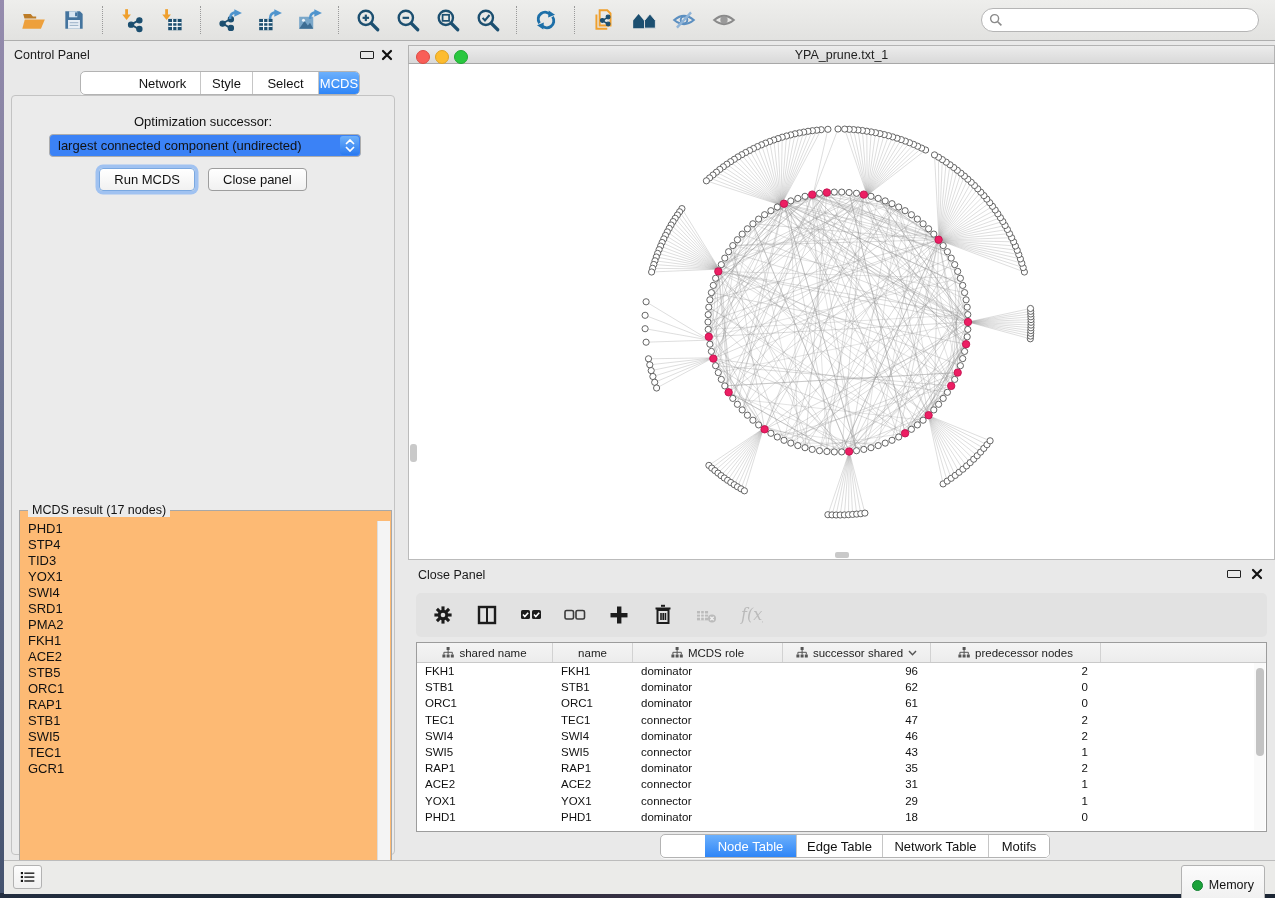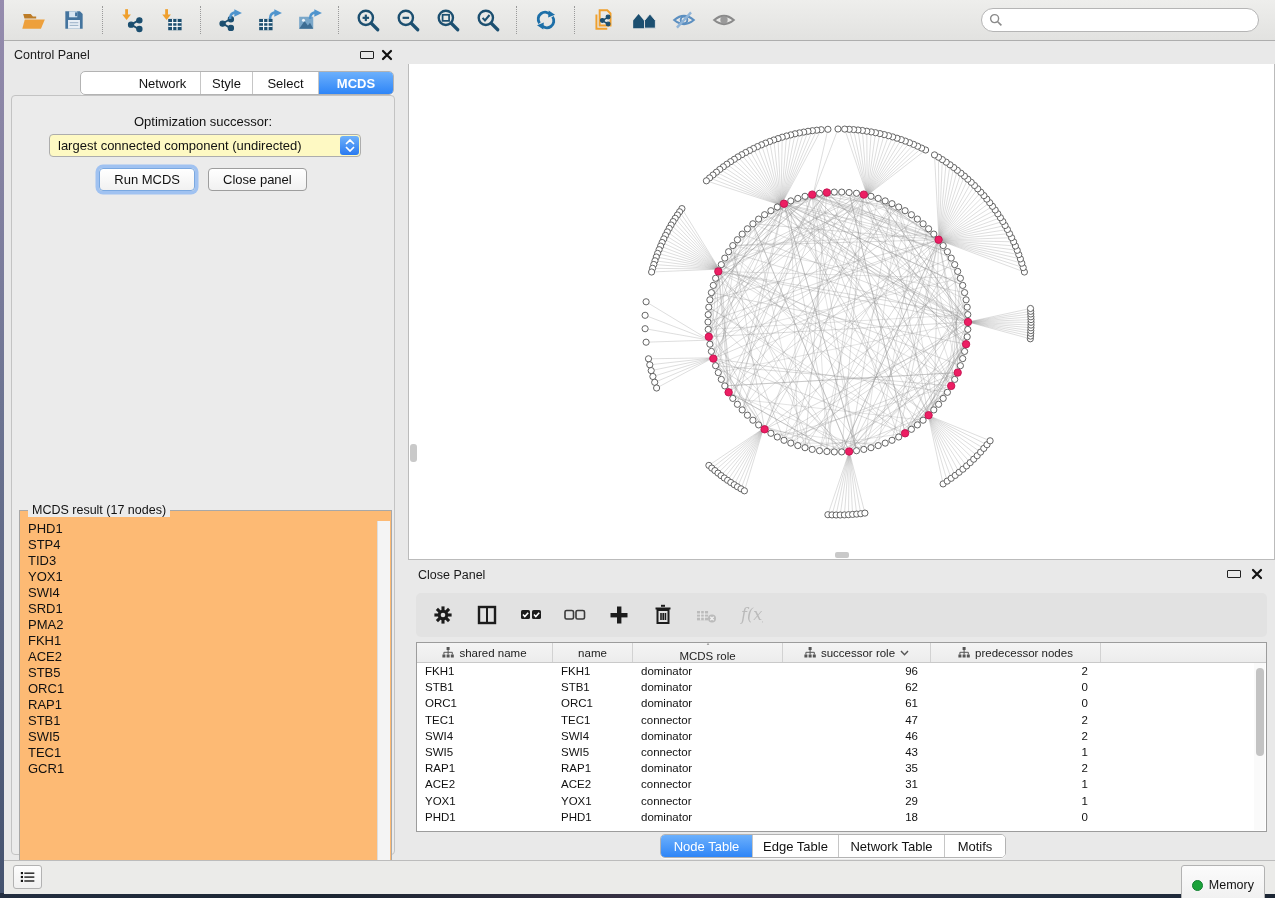--- a/index.html
+++ b/index.html
@@ -26,21 +26,21 @@
   .cp-title{position:absolute;left:10px;top:1px;font-size:12.5px;color:#1a1a1a;}
   .win-float{position:absolute;width:9px;height:8px;border:1.6px solid #222;top:4px;background:transparent;}
   .win-close{position:absolute;width:12px;height:12px;top:2px;}
   .seg{display:flex;border:1px solid #b3b3b3;border-radius:5px;overflow:hidden;background:#fff;box-shadow:0 1px 0 rgba(255,255,255,.7), inset 0 0 0 0 transparent;}
   .seg .seg-btn{border:none;border-right:1px solid #c6c6c6;background:#fff;font-size:13px;color:#111;padding:0;height:22px;display:flex;align-items:center;justify-content:center;font-family:inherit;}
   .seg .seg-btn:last-child{border-right:none;}
   .seg .seg-btn.sel{background:linear-gradient(#6cb0fc,#2e85f7);color:#fff;}
   .cp-tabs{position:absolute;left:76px;top:30px;}
   .cp-inner{position:absolute;left:7px;top:54px;width:382px;height:758px;background:#ebebeb;border:1px solid #c3c3c3;border-radius:4px;}
   .opt-label{position:absolute;left:0;top:18px;width:100%;text-align:center;font-size:13px;color:#111;}
-  .dropdown{position:absolute;left:37px;top:38px;width:312px;height:23px;background:#fef9c3;border:1px solid #adadad;border-radius:4px;box-sizing:border-box;font-size:13px;color:#111;display:flex;align-items:center;padding-left:8px;}
+  .dropdown{position:absolute;left:37px;top:38px;width:312px;height:23px;background:#3b82f6;border:1px solid #adadad;border-radius:4px;box-sizing:border-box;font-size:13px;color:#111;display:flex;align-items:center;padding-left:8px;}
   .dd-stepper{position:absolute;right:1px;top:1px;width:19px;height:19px;border-radius:3px;background:linear-gradient(#6fb1fa,#2a7af0);display:flex;flex-direction:column;align-items:center;justify-content:center;gap:1px;}
   .btn{background:linear-gradient(#ffffff,#f1f1f1);border:1px solid #9d9d9d;border-radius:4px;font-size:13px;color:#111;height:23px;padding:0 14px;font-family:inherit;}
   .btn.focus-ring{box-shadow:0 0 0 3.5px rgba(98,160,246,.55);border-color:#7aa8e0;}
   .run-row{position:absolute;left:0;top:72px;width:100%;display:flex;justify-content:center;gap:13px;}
   .result-box{position:absolute;left:7px;top:414px;width:371px;height:370px;border:1px solid #a8a8a8;background:#fdba74;}
   .result-title{position:absolute;left:8px;top:-8px;background:#ebebeb;padding:0 4px;font-size:12.5px;color:#111;}
   .result-list{position:absolute;left:1px;top:10px;right:13px;bottom:1px;overflow:hidden;font-size:13px;color:#111;}
   .result-list .item{height:16px;line-height:16px;padding-left:7px;}
   .result-scroll{position:absolute;top:10px;right:1px;bottom:1px;width:12px;background:#f4f4f4;border-left:1px solid #ddd;}
 
@@ -271,21 +271,21 @@
       <div class="cp-title">Control Panel</div>
       <button class="win-float" style="left:356px;border-radius:1px;"></button>
       <svg class="win-close" style="left:377px;" viewBox="0 0 12 12">
           <path d="M2 2 L10 10 M10 2 L2 10" stroke="#111" stroke-width="2.2" stroke-linecap="round"></path>
         </svg>
     </div>
     <div class="seg cp-tabs" id="cp-tabs">
         <button class="seg-btn" style="width: 76px; margin-left: 44px;">Network</button>
         <button class="seg-btn" style="width: 52px;">Style</button>
         <button class="seg-btn" style="width: 66px;">Select</button>
-        <button class="seg-btn sel" style="width: 74px; font-weight: bold;">MCDS</button>
+        <button class="seg-btn sel" style="width: 40px;">MCDS</button>
       </div>
     <div class="cp-inner">
       <div class="opt-label">Optimization successor:</div>
       <div class="dropdown">
         <span>largest connected component (undirected)</span>
         <span class="dd-stepper">
           <svg width="10" height="6" viewBox="0 0 10 6">
               <path d="M1.5 4.5 L5 1 L8.5 4.5" fill="none" stroke="#fff" stroke-width="1.7" stroke-linecap="round"></path>
             </svg>
           <svg width="10" height="6" viewBox="0 0 10 6">
@@ -316,20 +316,26 @@
             <div class="item">SWI5</div>
             <div class="item">TEC1</div>
             <div class="item">GCR1</div>
           </div>
         <div class="result-scroll"></div>
       </div>
     </div>
   </div>
 
   <div class="abs net-window">
+    <div class="net-titlebar">
+      <span class="light" style="left:7px;background:#f95e57;border:.5px solid #dd4b43;"></span>
+      <span class="light" style="left:26px;background:#fdbc2f;border:.5px solid #e0a323;"></span>
+      <span class="light" style="left:45px;background:#29c73f;border:.5px solid #1ea832;"></span>
+      <div class="net-title">YPA_prune.txt_1</div>
+    </div>
     <div class="net-canvas">
       <svg id="net-svg" width="865" height="494">
           <g>
             <line x1="375.0" y1="139.7" x2="440.1" y2="128.5" stroke="#919191" stroke-width="0.75" stroke-opacity="0.42"></line>
             <line x1="375.0" y1="139.7" x2="538.4" y2="328.3" stroke="#919191" stroke-width="0.75" stroke-opacity="0.42"></line>
             <line x1="375.0" y1="139.7" x2="328.4" y2="340.3" stroke="#919191" stroke-width="0.75" stroke-opacity="0.42"></line>
             <line x1="375.0" y1="139.7" x2="542.2" y2="321.9" stroke="#919191" stroke-width="0.75" stroke-opacity="0.42"></line>
             <line x1="375.0" y1="139.7" x2="553.7" y2="221.4" stroke="#919191" stroke-width="0.75" stroke-opacity="0.42"></line>
             <line x1="375.0" y1="139.7" x2="508.4" y2="360.9" stroke="#919191" stroke-width="0.75" stroke-opacity="0.42"></line>
             <line x1="375.0" y1="139.7" x2="349.6" y2="155.1" stroke="#919191" stroke-width="0.75" stroke-opacity="0.42"></line>
@@ -1129,21 +1135,21 @@
                 <line x1="1.9" y1="5.3" x2="1.9" y2="7.5"></line>
                 <line x1="6.1" y1="5.3" x2="6.1" y2="7.5"></line>
                 <line x1="10.3" y1="5.3" x2="10.3" y2="7.5"></line>
               </g>
             </svg>
             <span>shared name</span>
           </div>
           <div class="th" style="width: 80px;">
             <span>name</span>
           </div>
-          <div class="th" style="width: 150px; flex-direction: column;">
+          <div class="th" style="width: 150px;">
             <svg width="12" height="11" viewBox="0 0 12 11">
               <g fill="#555">
                 <rect x="4.6" y="0" width="3" height="3"></rect>
                 <rect x="0.4" y="7.5" width="3" height="3"></rect>
                 <rect x="4.6" y="7.5" width="3" height="3"></rect>
                 <rect x="8.8" y="7.5" width="3" height="3"></rect>
               </g>
               <g stroke="#555" stroke-width="1">
                 <line x1="6.1" y1="3" x2="6.1" y2="5.3"></line>
                 <line x1="1.9" y1="5.3" x2="10.3" y2="5.3"></line>
@@ -1163,21 +1169,21 @@
                 <rect x="8.8" y="7.5" width="3" height="3"></rect>
               </g>
               <g stroke="#555" stroke-width="1">
                 <line x1="6.1" y1="3" x2="6.1" y2="5.3"></line>
                 <line x1="1.9" y1="5.3" x2="10.3" y2="5.3"></line>
                 <line x1="1.9" y1="5.3" x2="1.9" y2="7.5"></line>
                 <line x1="6.1" y1="5.3" x2="6.1" y2="7.5"></line>
                 <line x1="10.3" y1="5.3" x2="10.3" y2="7.5"></line>
               </g>
             </svg>
-            <span>successor role</span>
+            <span>successor shared</span>
             <svg width="9" height="6" viewBox="0 0 9 6">
               <path d="M1 1 L4.5 4.8 L8 1" fill="none" stroke="#555" stroke-width="1.4"></path>
             </svg>
           </div>
           <div class="th" style="width: 170px;">
             <svg width="12" height="11" viewBox="0 0 12 11">
               <g fill="#555">
                 <rect x="4.6" y="0" width="3" height="3"></rect>
                 <rect x="0.4" y="7.5" width="3" height="3"></rect>
                 <rect x="4.6" y="7.5" width="3" height="3"></rect>
@@ -1265,21 +1271,21 @@
             <div class="td" style="width: 150px; padding-left: 8px;">dominator</div>
             <div class="td num" style="width: 148px; padding-left: 0px; padding-right: 13px;">18</div>
             <div class="td num" style="width: 170px; padding-left: 0px; padding-right: 13px;">0</div>
           </div>
         </div>
       <div class="tv-scroll">
           <div class="tv-thumb"></div>
         </div>
     </div>
     <div class="seg tp-tabs" id="tp-tabs">
-        <button class="seg-btn sel" style="width: 92px;">Node Table</button>
+        <button class="seg-btn sel" style="width: 92px; margin-left: 44px;">Node Table</button>
         <button class="seg-btn" style="width: 86px;">Edge Table</button>
         <button class="seg-btn" style="width: 106px;">Network Table</button>
         <button class="seg-btn" style="width: 60px;">Motifs</button>
       </div>
   </div>
 
   <div class="abs status-bar">
     <button class="list-btn">
       <svg width="18" height="16" viewBox="0 0 18 16">
         <g fill="#111">

